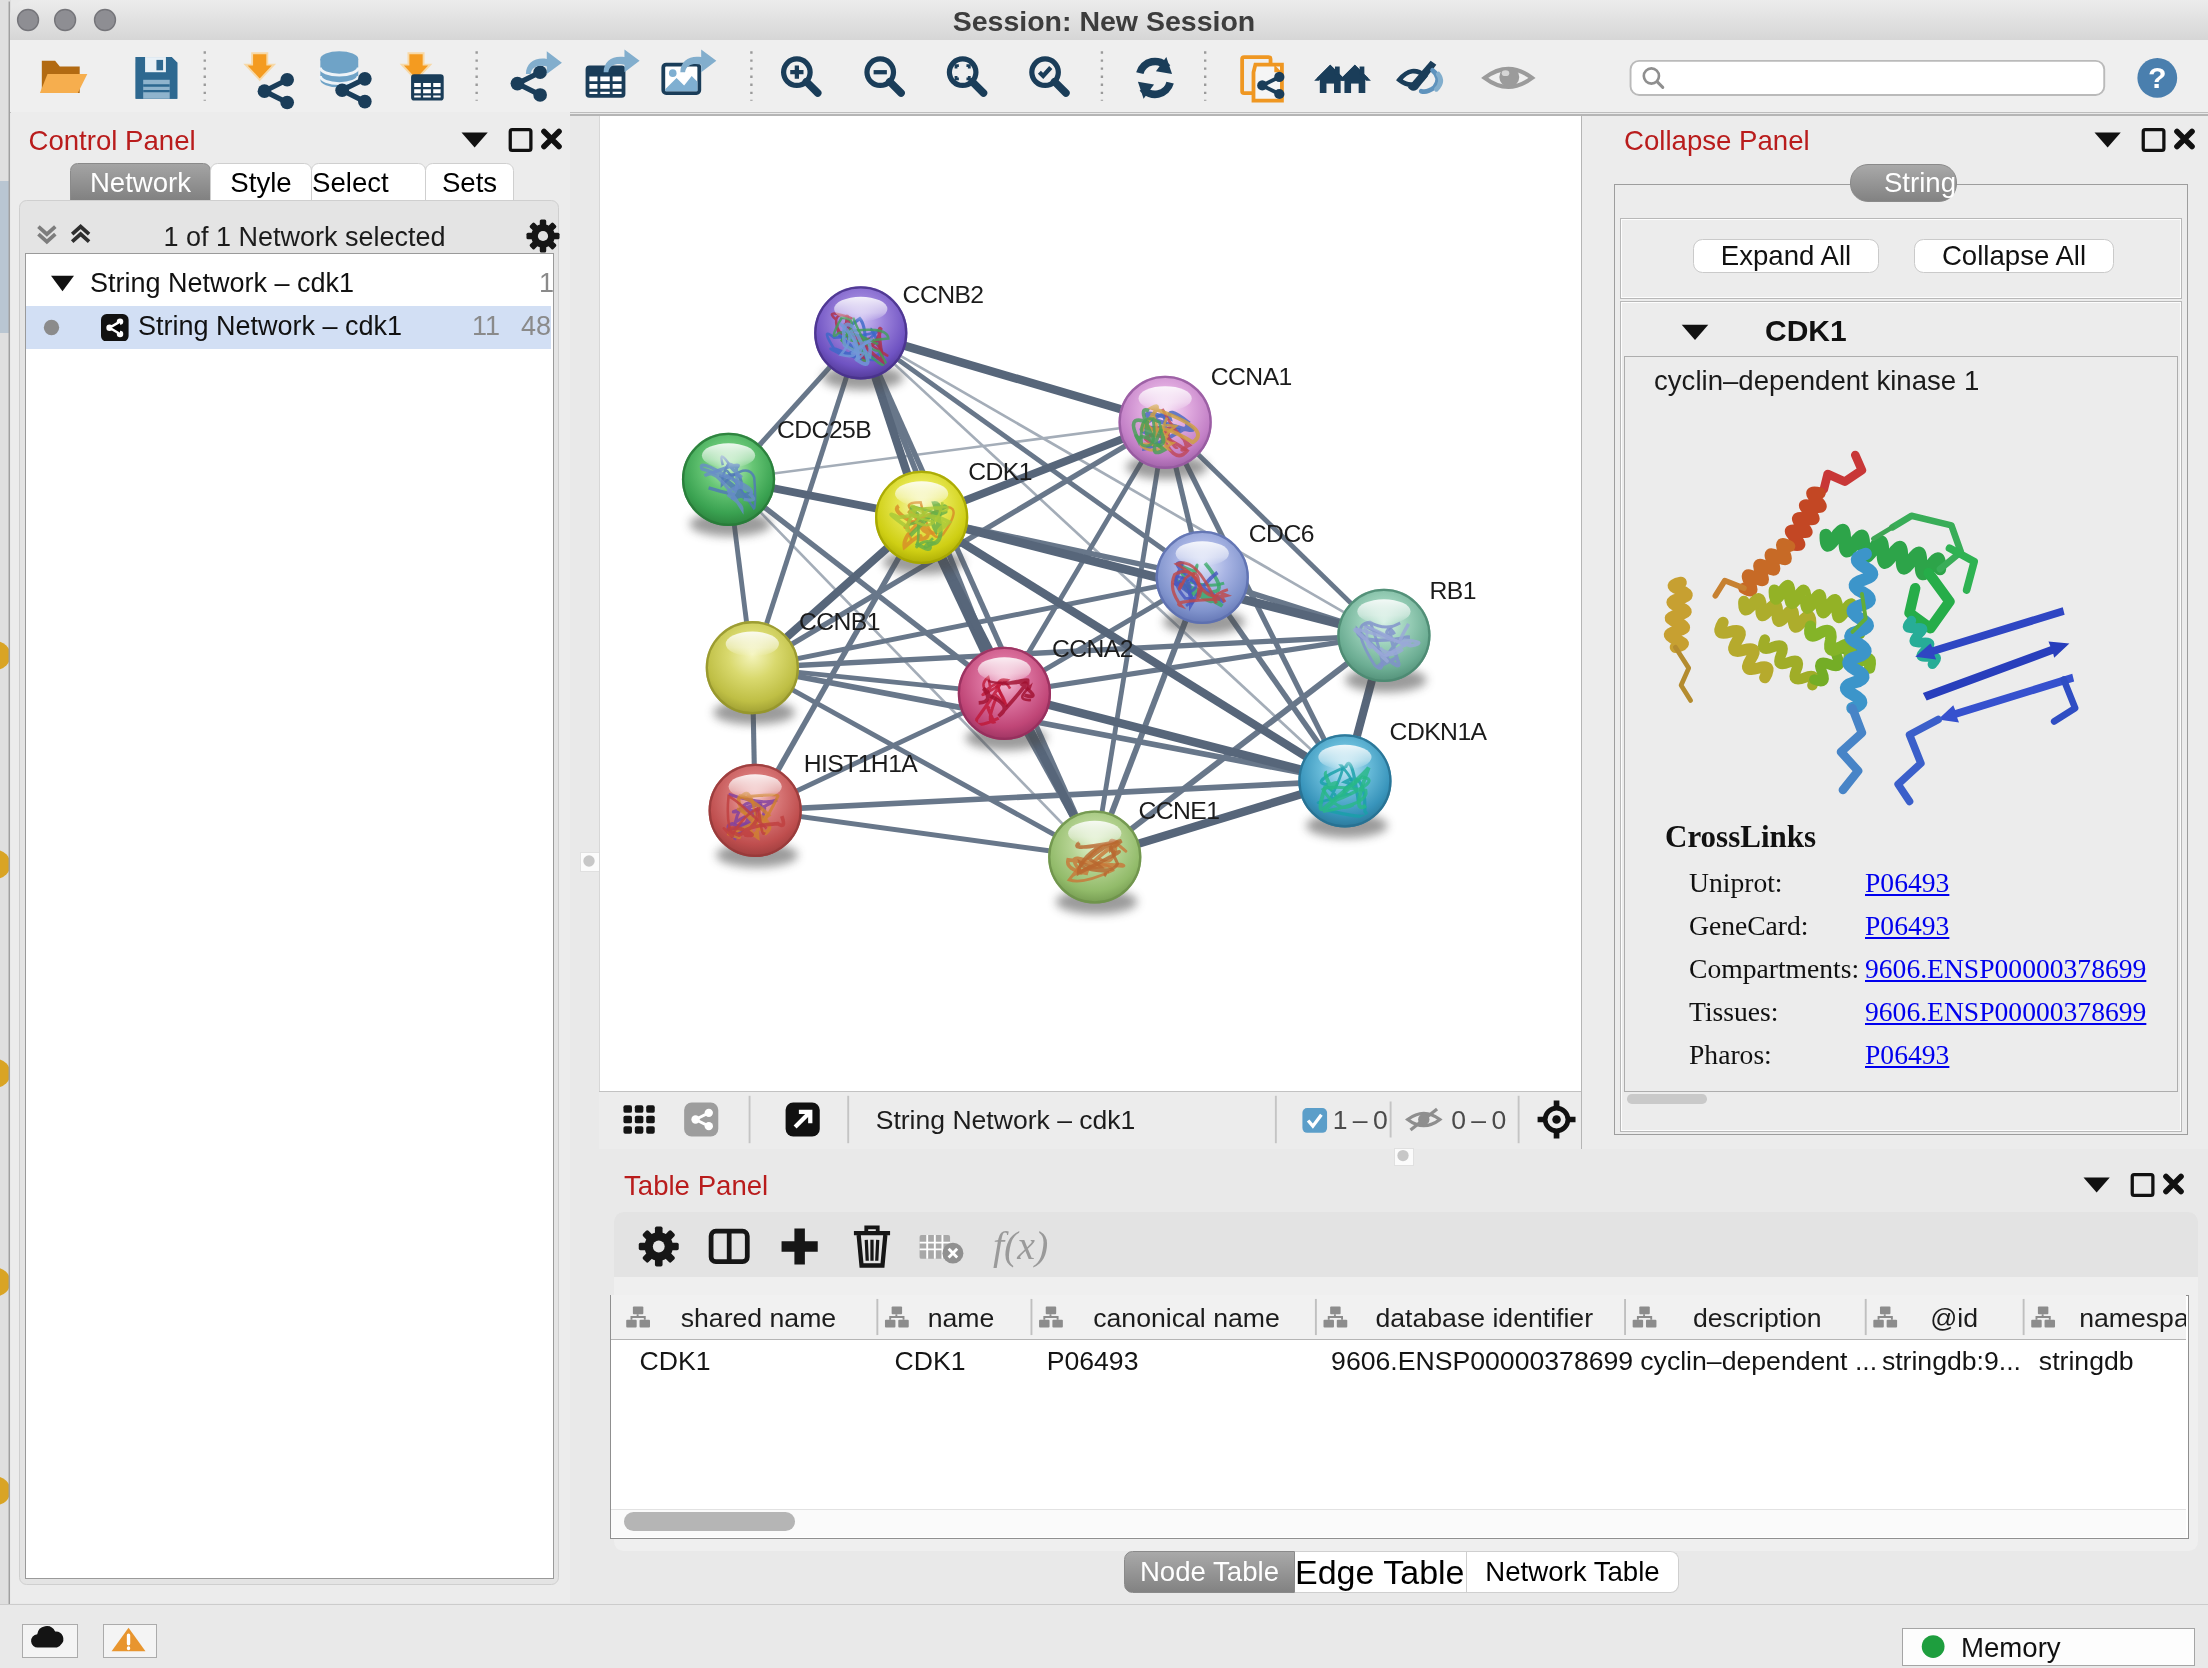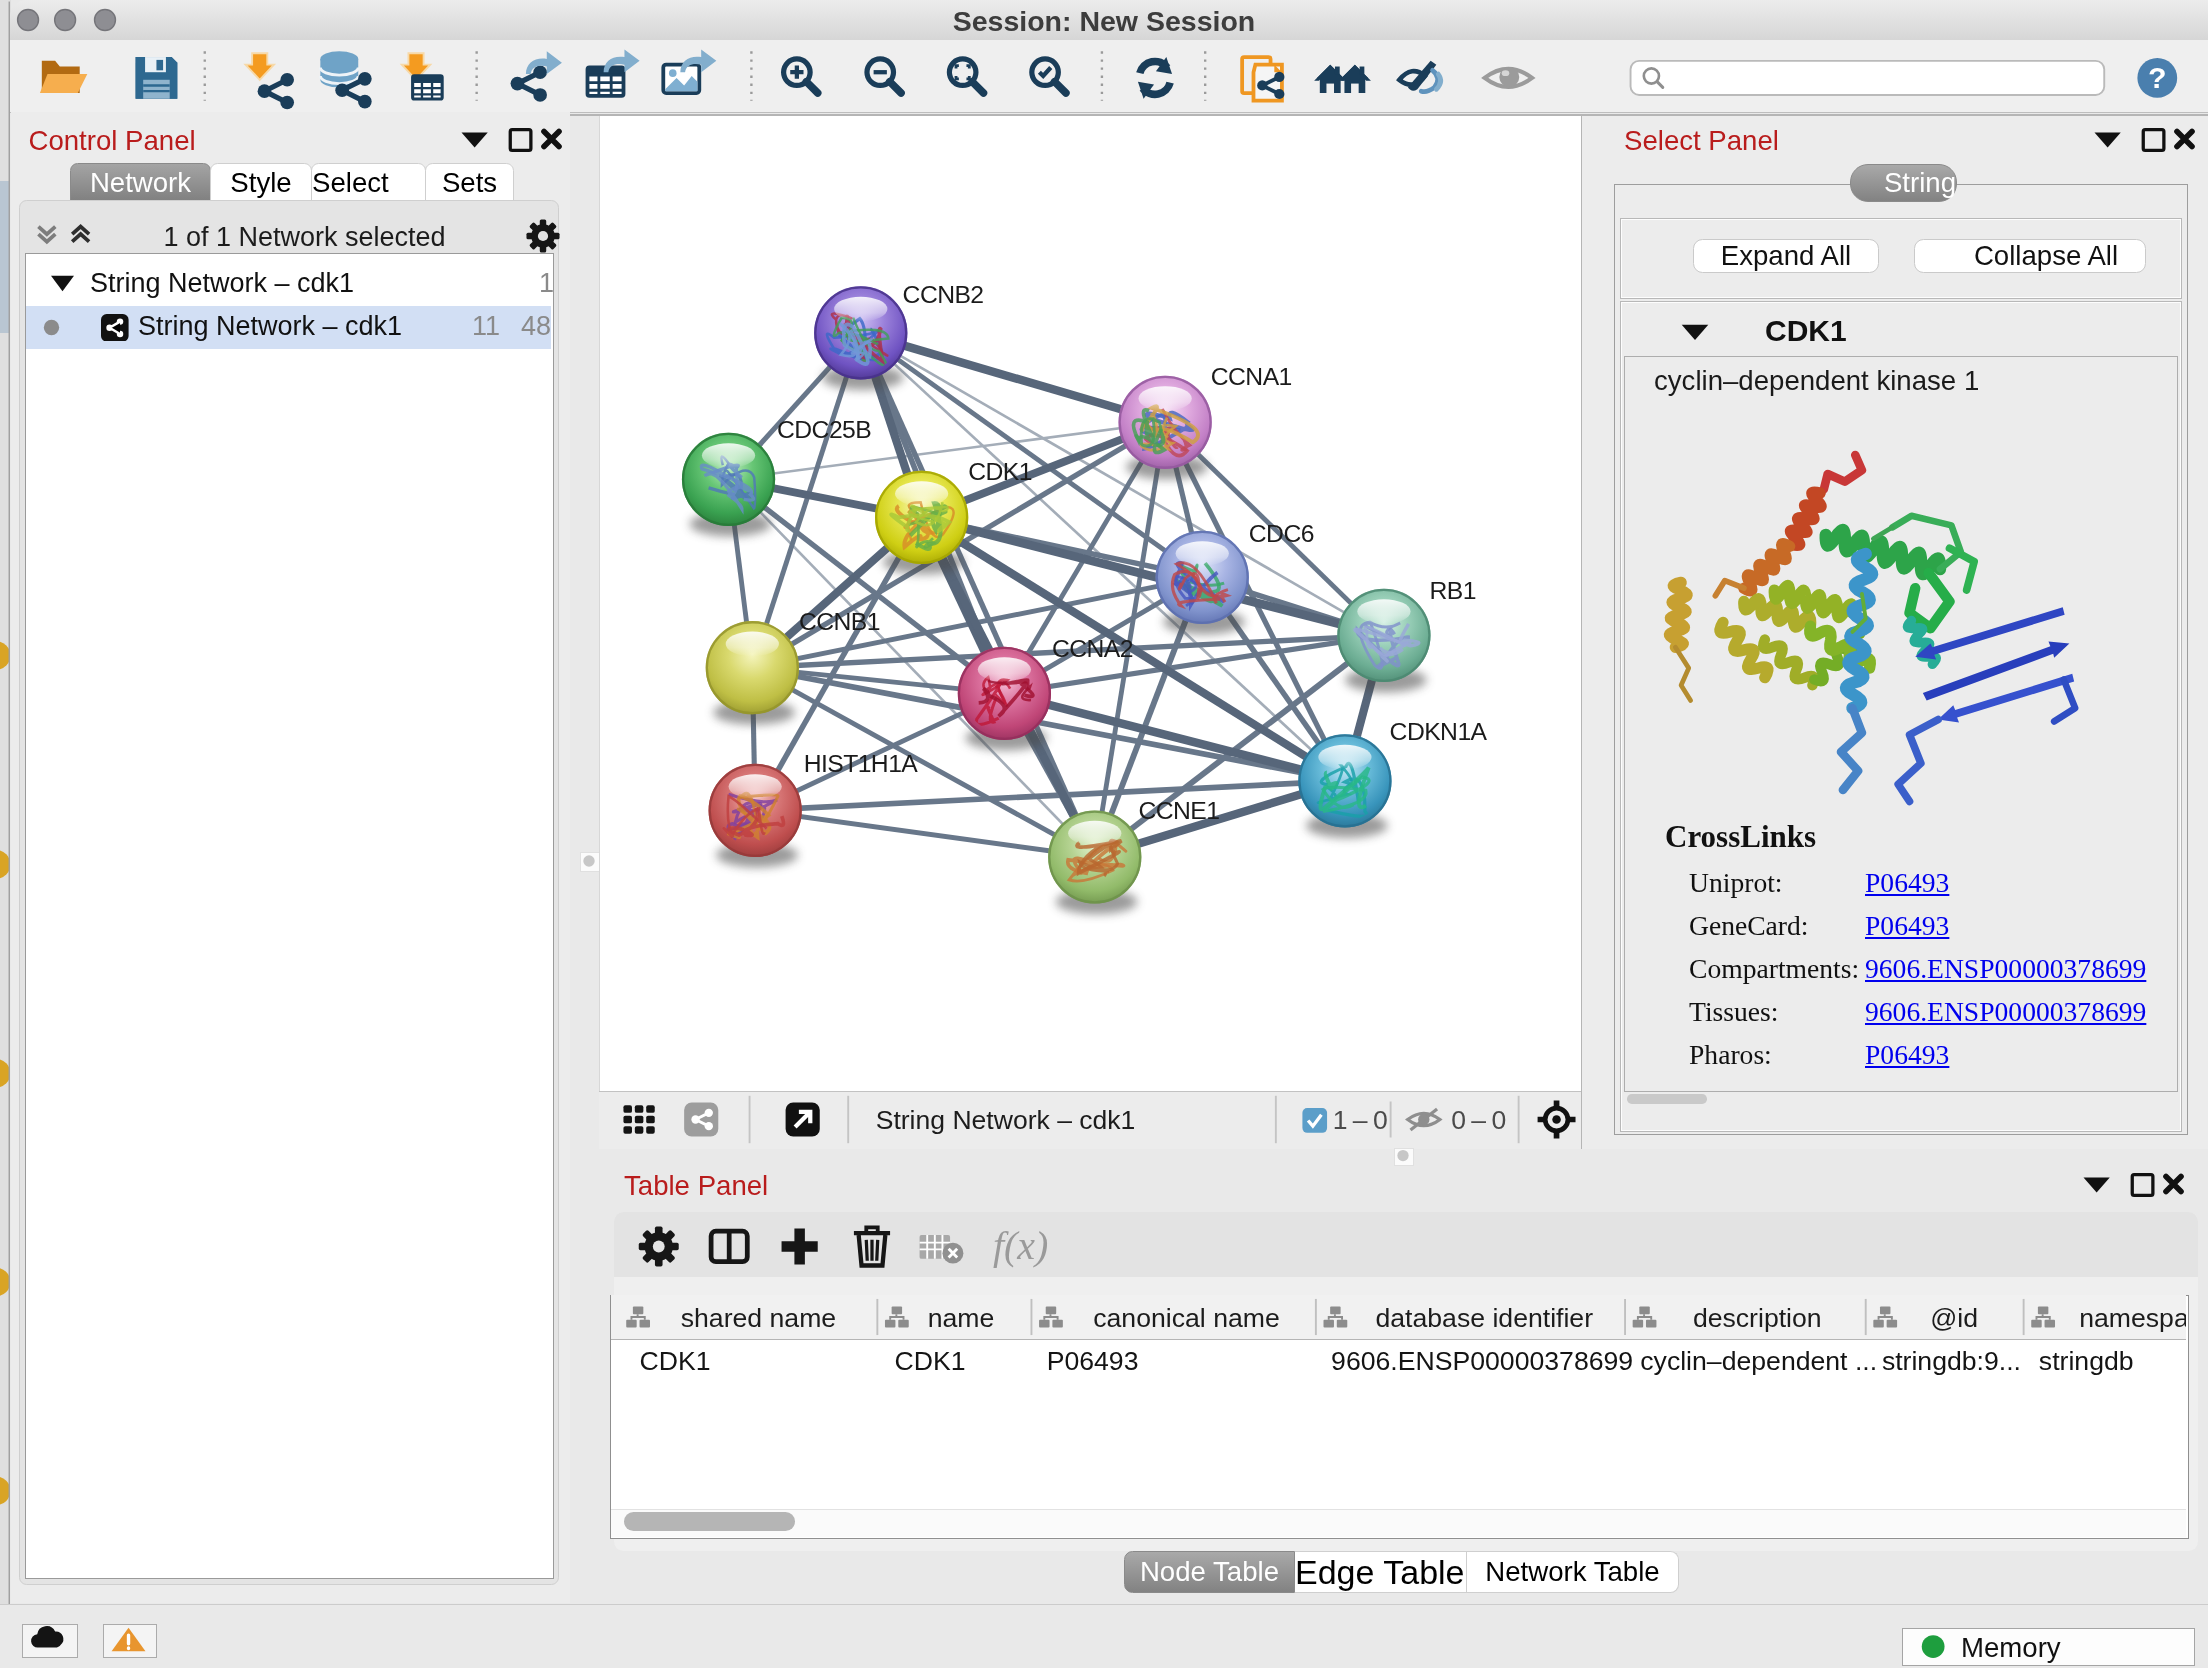--- a/index.html
+++ b/index.html
@@ -634,37 +634,37 @@
  <g transform="translate(1008,29)" stroke="#111" fill="none">
   <circle cx="0" cy="0" r="12" stroke-width="5"></circle>
   <circle cx="0" cy="0" r="4.5" fill="#111" stroke="none"></circle>
   <path d="M0 -20 V-11 M0 11 V20 M-20 0 H-11 M11 0 H20" stroke-width="6"></path>
  </g>
 </svg>
 </div>
 
 <div class="abs" style="left:1581px;top:116px;width:628px;height:1034px;background:#ececec;border-left:1.4px solid #b5b5b5;"></div>
 <div id="results" class="abs" style="left:1581px;top:116px;width:628px;height:1034px;">
-  <div class="abs panelTitle" style="left:43px;top:8.6px;">Select Panel</div>
+  <div class="abs panelTitle" style="left:43px;top:8.6px;">Collapse Panel</div>
   <svg class="abs" style="left:509px;top:8.6px;" width="114" height="30" viewBox="0 0 120 32">
     <path d="M4 8 L32 8 L18 24 Z" fill="#111"></path>
     <rect x="56" y="5" width="22" height="22" fill="none" stroke="#111" stroke-width="3.5" rx="2"></rect>
     <path d="M92 7 L108 23 M108 7 L92 23" stroke="#111" stroke-width="6" stroke-linecap="round"></path>
   </svg>
 
   <div class="abs" style="left:269px;top:48px;width:105px;height:36px;background:linear-gradient(#a9a9a9,#828282);
        border:1px solid #8a8a8a;border-radius:18px;color:#fff;text-align:right;line-height:36px;font-size:27.6px;z-index:6;">String</div>
 
   <div class="abs" style="left:33px;top:68px;width:572px;height:949px;background:#ececec;border:1.4px solid #9d9d9d;"></div>
 
   <div class="abs" style="left:39px;top:102px;width:560px;height:79px;background:#ececec;border:1px solid #b8b8b8;box-shadow:inset 0 0 0 1px #fdfdfd;"></div>
   <div class="abs" style="left:112px;top:123px;width:184px;height:32px;background:#fff;border:1px solid #cacaca;border-radius:9.5px;
        text-align:center;line-height:32px;font-size:27.6px;color:#111;">Expand All</div>
   <div class="abs" style="left:333px;top:123px;width:198px;height:32px;background:#fff;border:1px solid #cacaca;border-radius:9.5px;
-       text-align:center;line-height:32px;font-size:27.6px;color:#111;padding-left:32px;">Collapse All</div>
+       text-align:center;line-height:32px;font-size:27.6px;color:#111;">Collapse All</div>
 
   <div class="abs" style="left:39px;top:185px;width:560px;height:829px;background:#ececec;border:1px solid #b8b8b8;box-shadow:inset 0 0 0 1px #fdfdfd;"></div>
   <svg class="abs" style="left:95px;top:202px;" width="38" height="27" viewBox="0 0 40 28">
       <path d="M6 7 L34 7 L20 23 Z" fill="#111"></path>
     </svg>
   <div class="abs" style="left:184px;top:198px;font-size:30px;font-weight:bold;color:#111;">CDK1</div>
 
   <div class="abs" style="left:43px;top:240px;width:552px;height:734px;background:#ececec;border:1px solid #adadad;"></div>
   <div class="abs" style="left:73px;top:249px;font-size:27.6px;color:#1a1a1a;">cyclin–dependent kinase 1</div>
 

